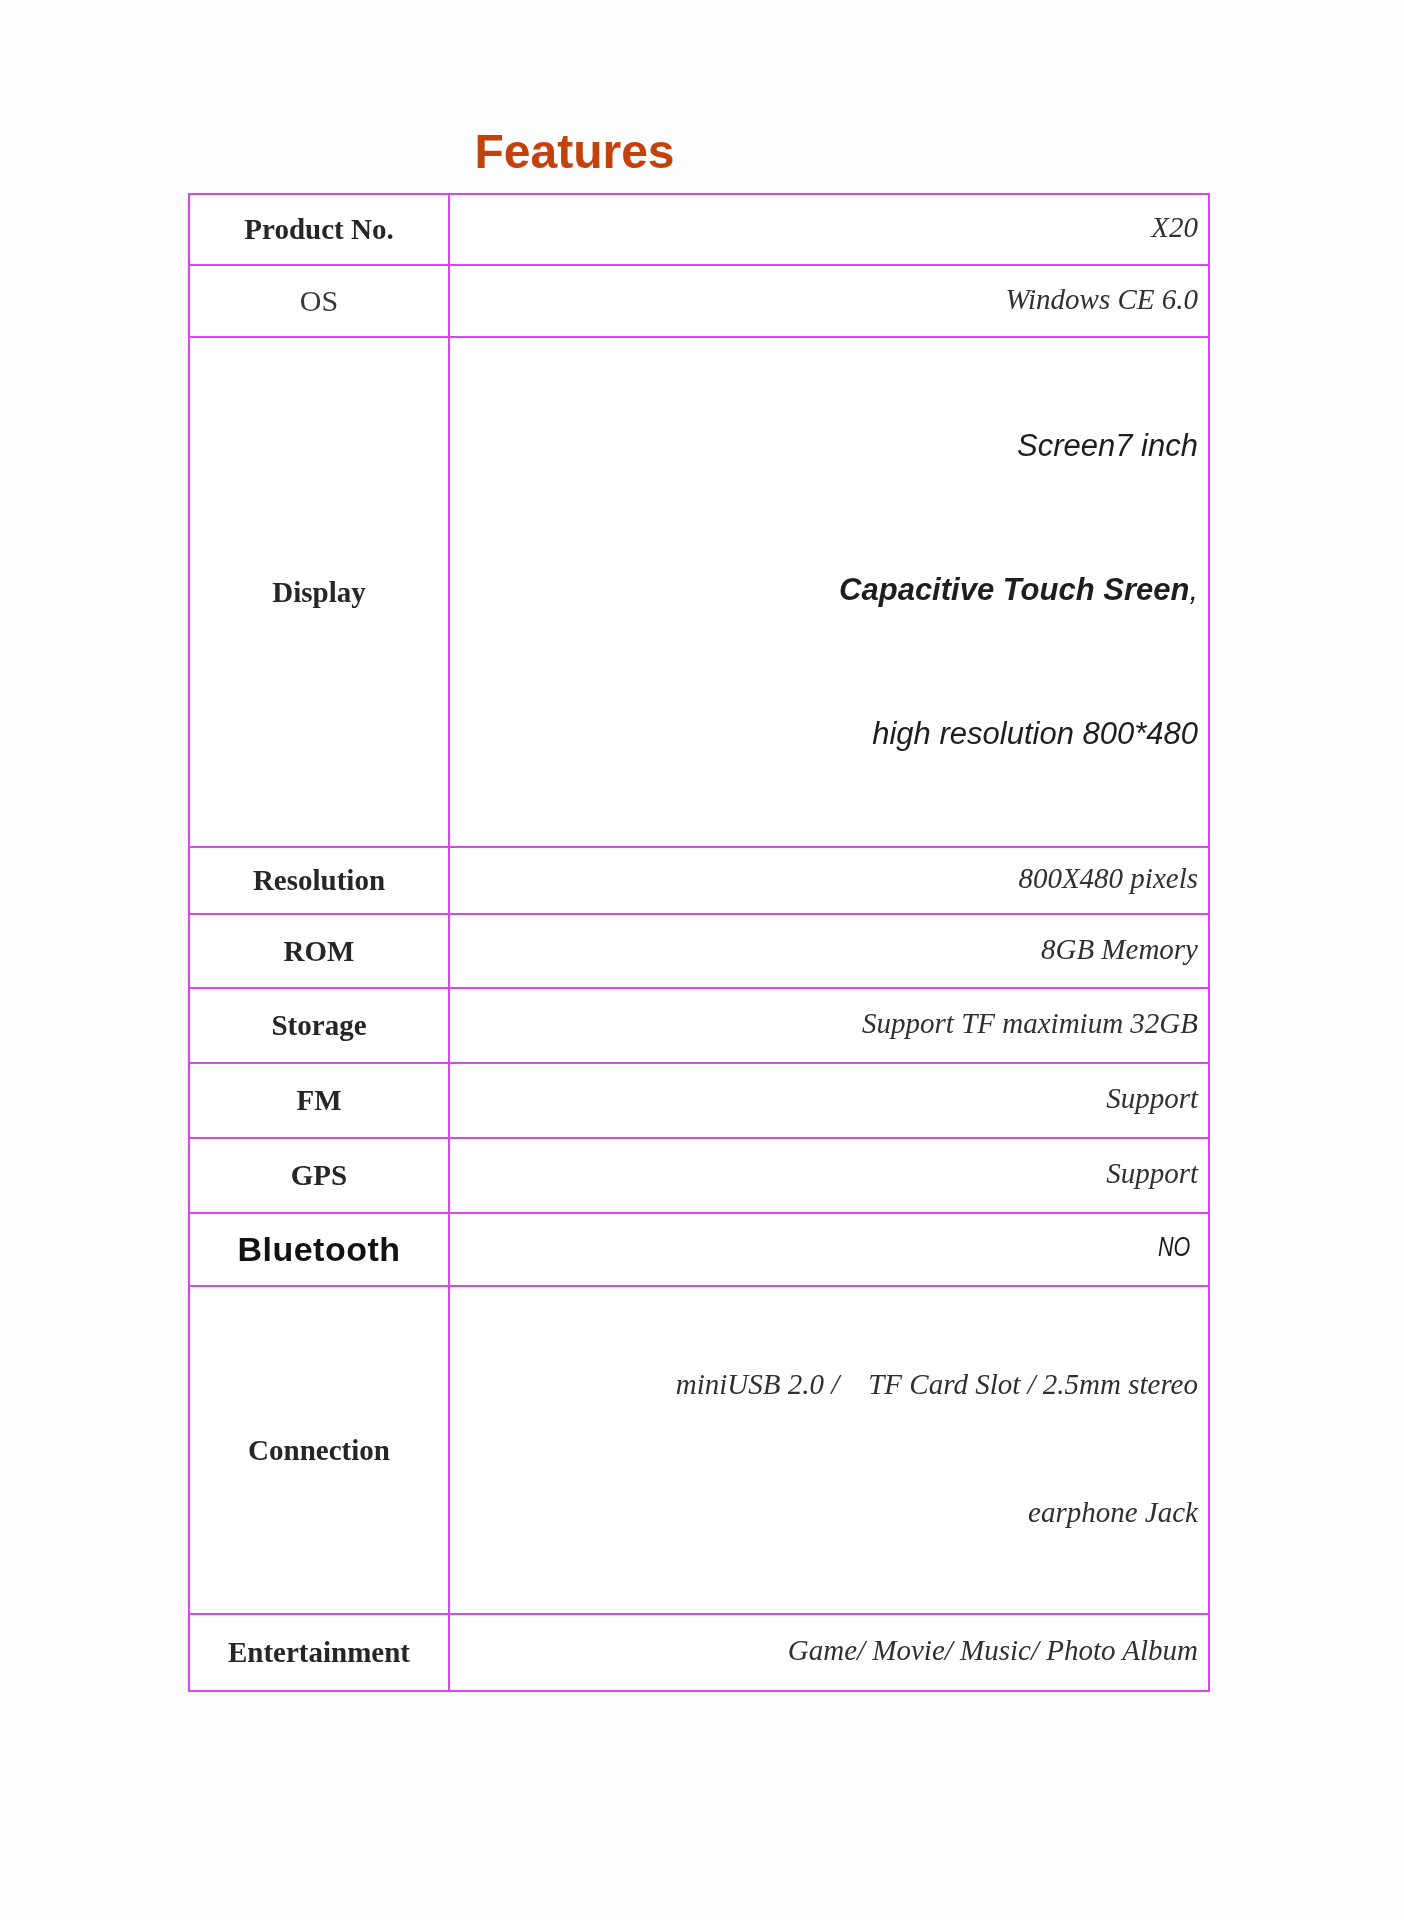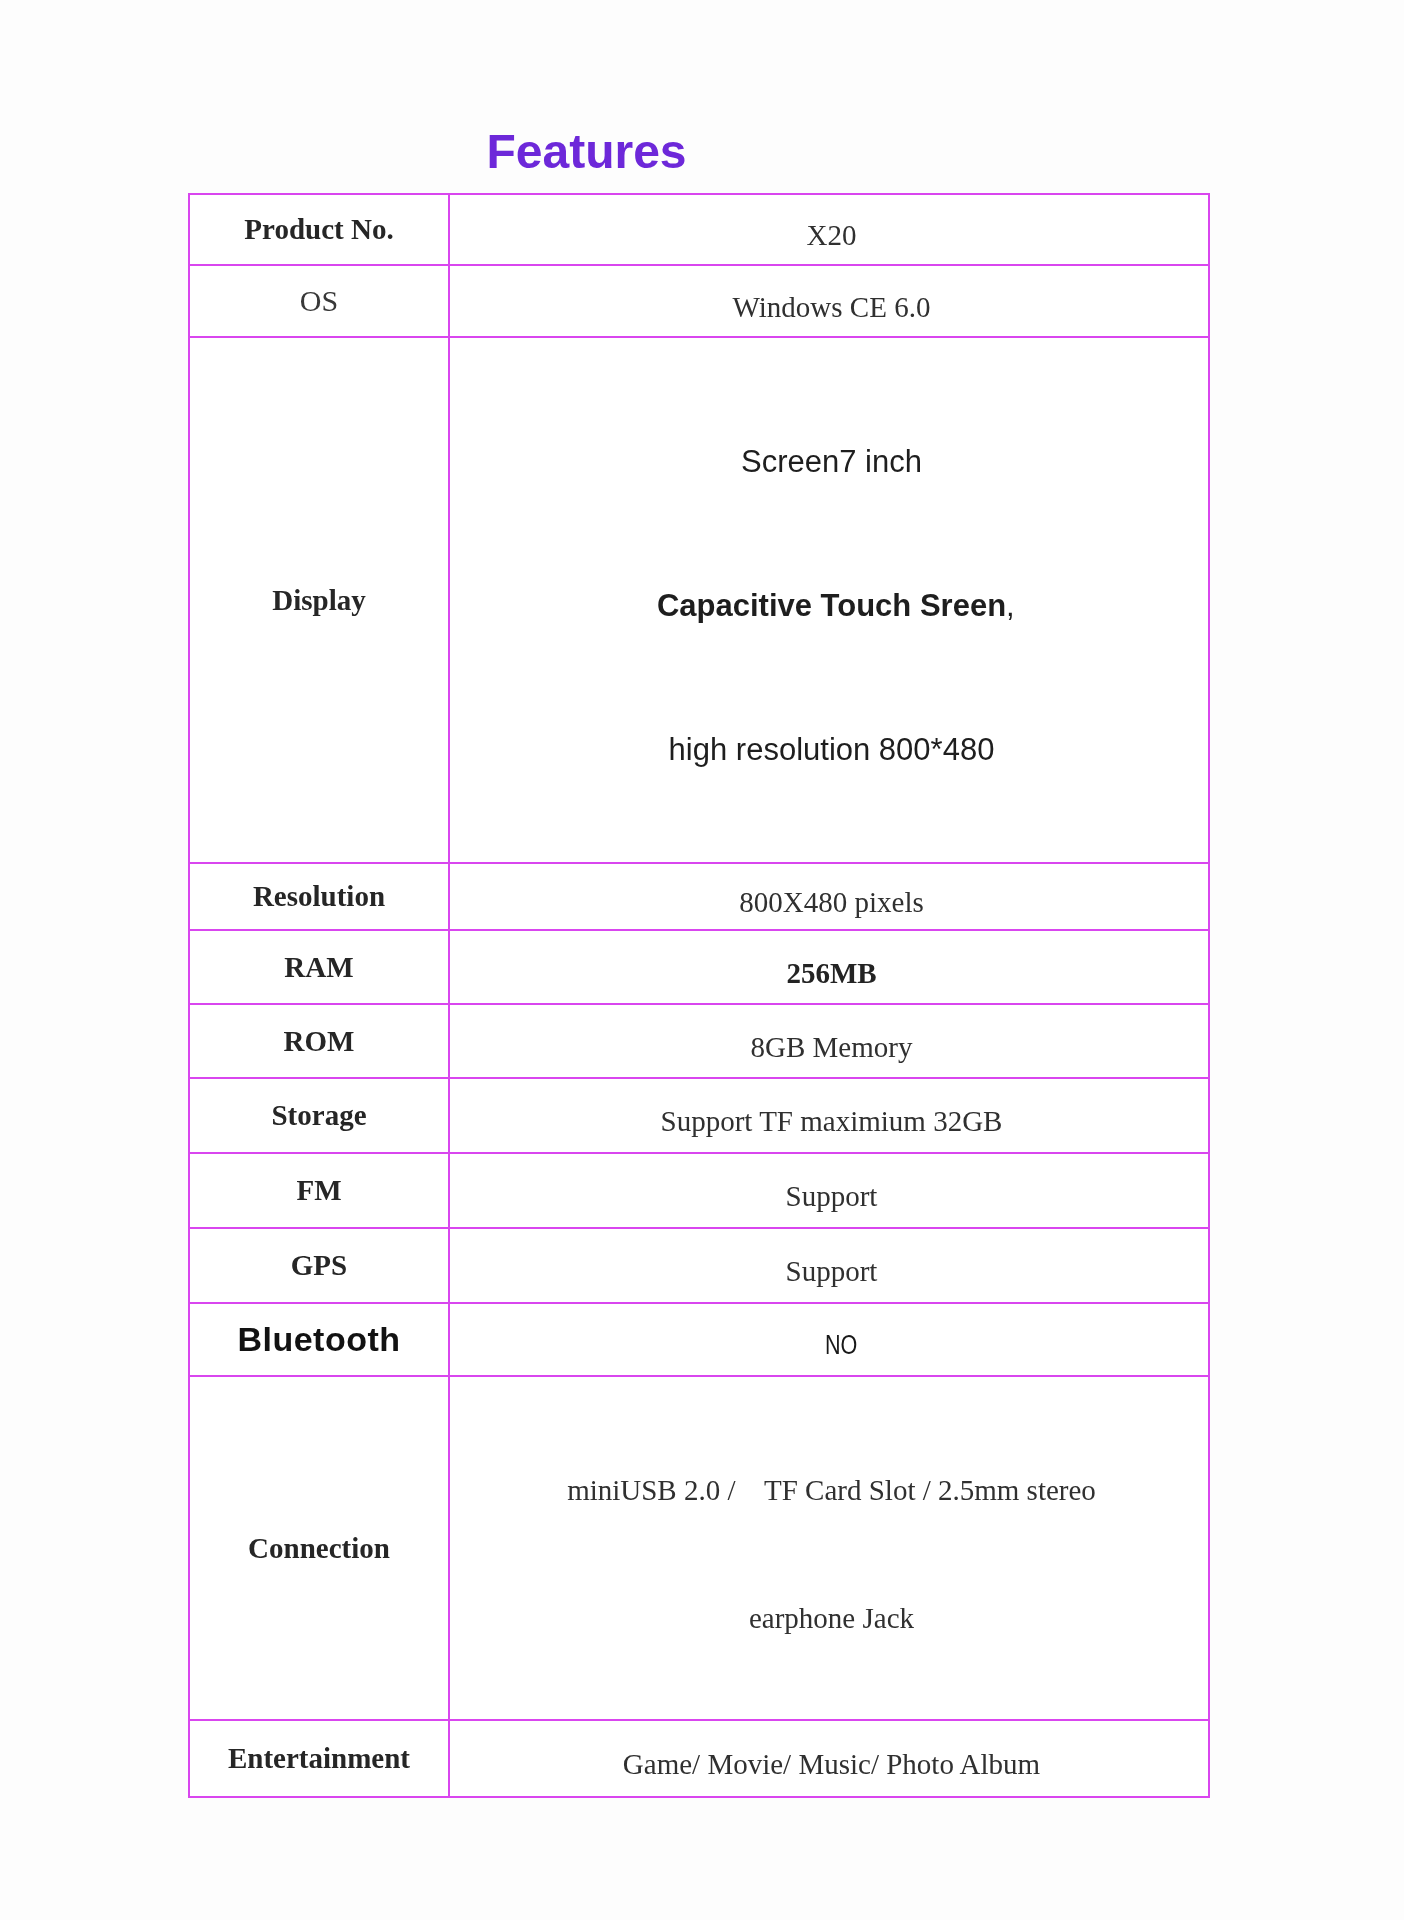--- a/index.html
+++ b/index.html
@@ -5,29 +5,29 @@
   html,body{margin:0;padding:0;}
   body{
     width:1404px;height:1920px;
     background:#fdfdfd;
     position:relative;
     font-family:"Liberation Serif",serif;
     color:#2b2b2b;
   }
   .page-title{
     position:absolute;
-    top:124px;left:12px;width:1215px;
+    top:124px;left:0;width:1215px;
     box-sizing:border-box;
     padding-right:66px;              
     text-align:center;
     font-family:"Liberation Sans",sans-serif;
     font-weight:bold;
     font-size:48px;
     letter-spacing:0px;
-    color:#6d28d9;
+    color:#c2410c;
   }
   table.features{
     position:absolute;
     left:188px;top:193px;
     width:1020px;
     border-collapse:collapse;
     table-layout:fixed;
     background:#ffffff;
   }
   table.features td{
@@ -41,25 +41,26 @@
   .lab{
     text-align:center;vertical-align:middle;
     font-family:"Liberation Serif",serif;
     font-weight:bold;font-size:29px;color:#262626;
   }
   .lab.serif-reg{font-weight:normal;font-size:30px;color:#383838;}
   .lab.sans-b{font-family:"Liberation Sans",sans-serif;font-size:34px;color:#121212;letter-spacing:0.5px;margin-left:48px;}
 
   
   .val{
-    text-align:center;vertical-align:middle;
-    padding:16px 10px 4px 15px;
+    text-align:right;vertical-align:middle;
+    padding:0 10px 4px 15px;
     font-family:"Liberation Serif",serif;
     font-size:29px;color:#303030;
     white-space:pre-wrap;
+    font-style:italic;
   }
   .val.sans{font-family:"Liberation Sans",sans-serif;font-size:31px;color:#1e1e1e;}
   .val.serif-b{font-weight:bold;color:#232323;}
   .val .b{font-weight:bold;}
   .ml-72 .line{line-height:72px;}
   .ml-62 .line{line-height:62px;}
   .no-val{font-family:"Liberation Sans",sans-serif;font-size:27px;color:#181818;padding-left:42px;}
   .no-squeeze{display:inline-block;transform:scaleX(0.8);transform-origin:0 50%;}
 </style>
 </head>
@@ -92,24 +93,20 @@
       <div class="line"><span class="b"> Capacitive Touch Sreen</span><span>,</span></div>
       <div class="line">high resolution 800*480</div>
     </td>
   </tr>
 
   <tr style="height:67px">
     <td class="lab">Resolution</td>
     <td class="val">800X480 pixels</td>
   </tr>
 
-  <tr style="height:74px">
-    <td class="lab">RAM</td>
-    <td class="val serif-b">256MB</td>
-  </tr>
 
   <tr style="height:74px">
     <td class="lab">ROM</td>
     <td class="val">8GB Memory</td>
   </tr>
 
   <tr style="height:75px">
     <td class="lab">Storage</td>
     <td class="val">Support TF maximium 32GB</td>
   </tr>

